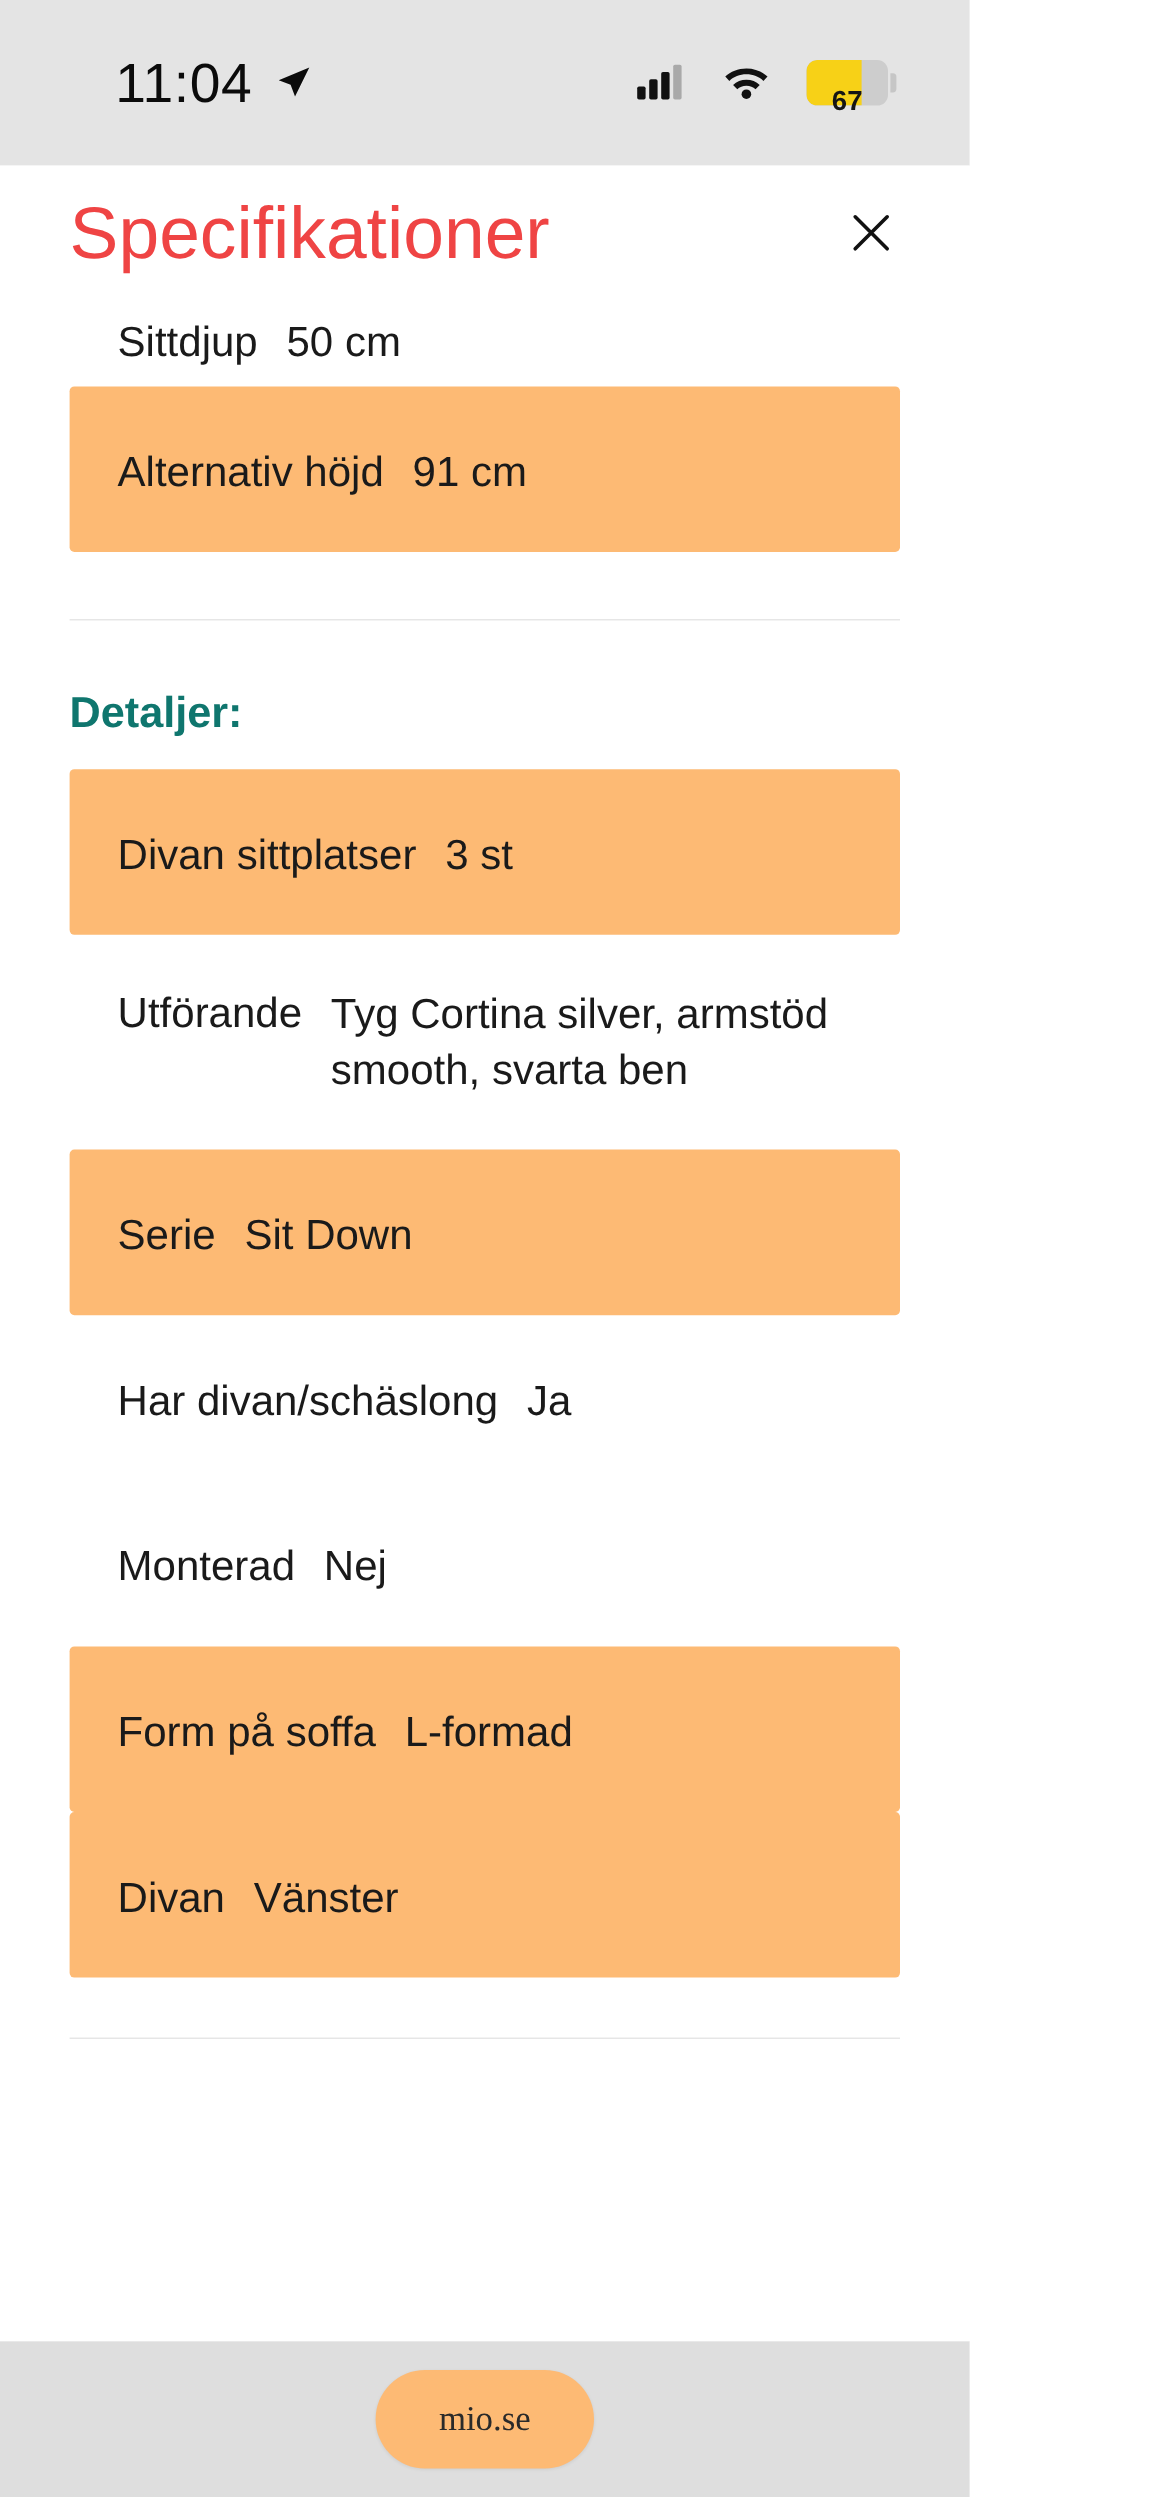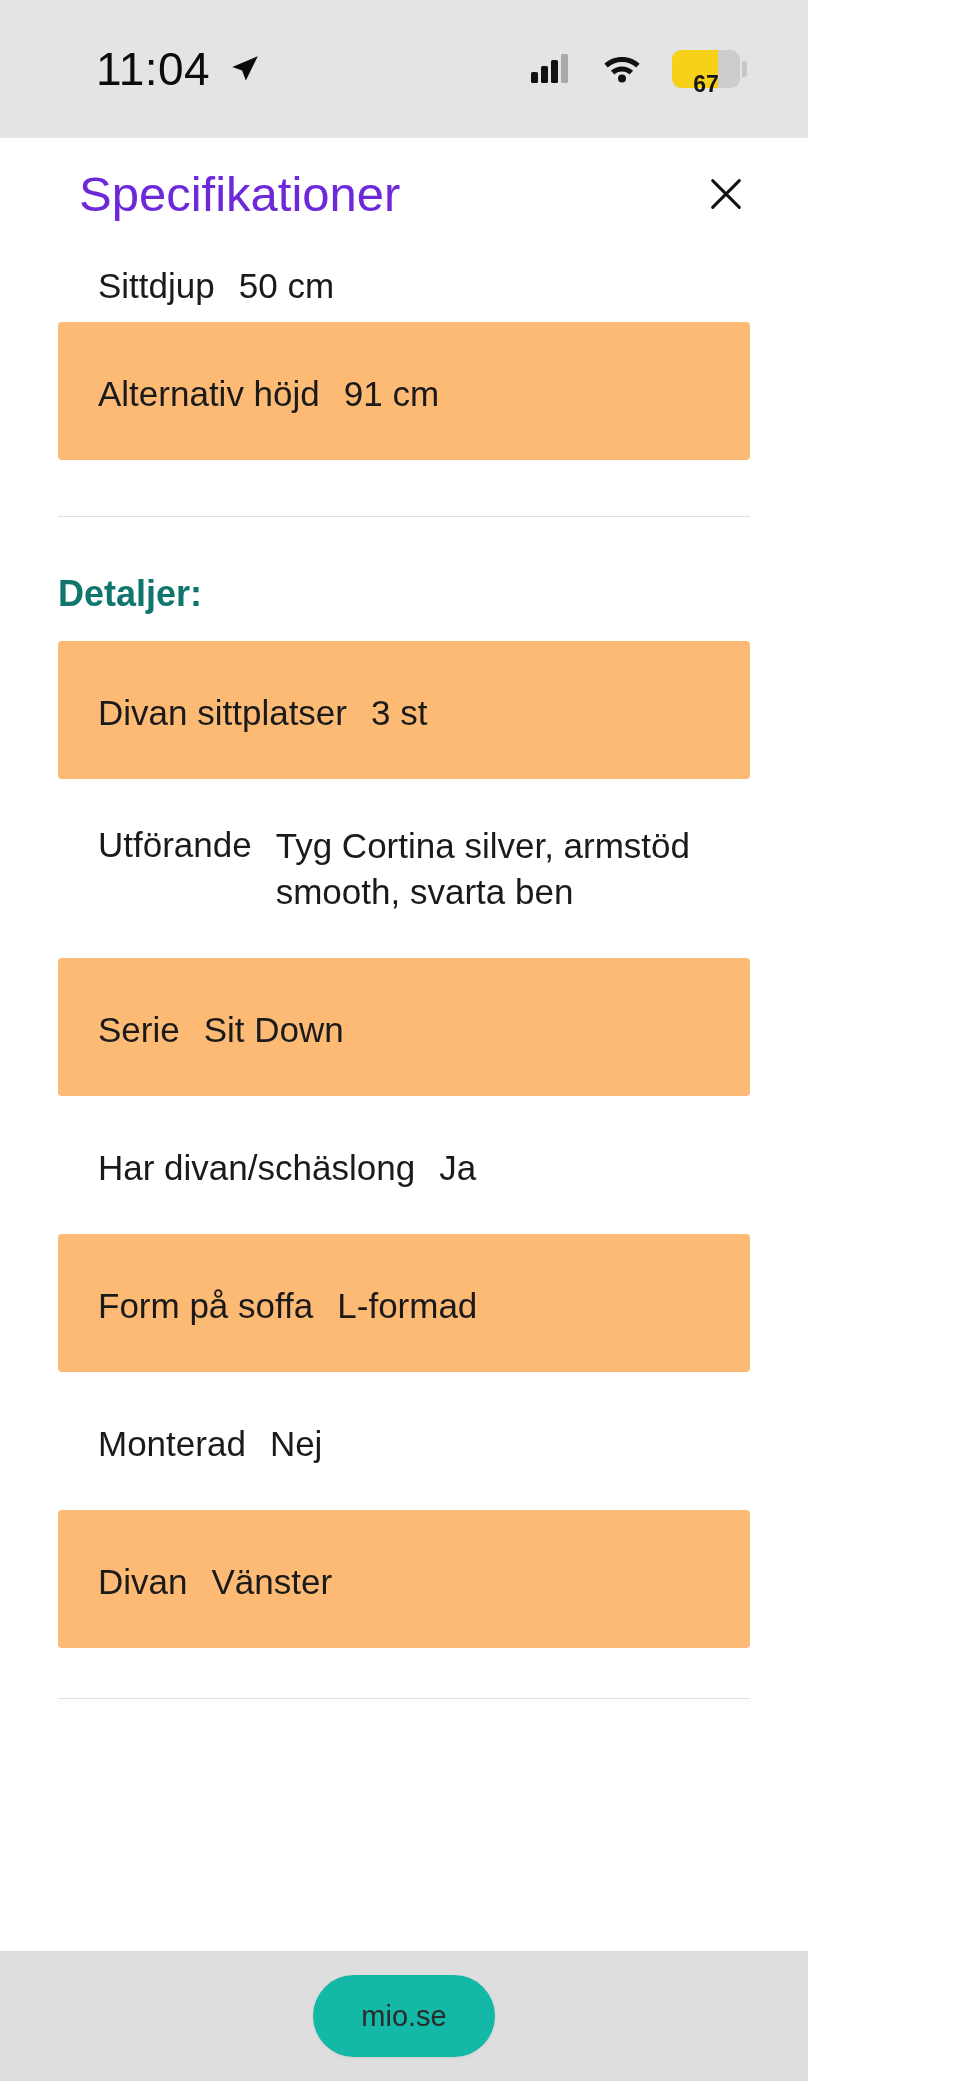--- a/index.html
+++ b/index.html
@@ -88,23 +88,22 @@
   .sheet-header {
     flex: 0 0 auto;
     height: 112px;
     display: flex;
     align-items: center;
     justify-content: space-between;
     padding: 0 54px 0 58px;
     background: #ffffff;
   }
   .sheet-title {
-    font-size: 49px;
-    color: #6d28d9;
-    margin-left: 21px;
+    font-size: 61px;
+    color: #ef4444;
   }
   .close-btn {
     width: 56px;
     height: 56px;
     display: flex;
     align-items: center;
     justify-content: center;
     cursor: pointer;
   }
 
@@ -165,31 +164,32 @@
   
   .browser-bar {
     flex: 0 0 auto;
     height: 130px;
     background: #dedede;
     display: flex;
     align-items: center;
     justify-content: center;
   }
   .url-pill {
-    background: #14b8a6;
+    background: #fdba74;
     border-radius: 46px;
     height: 82px;
     min-width: 182px;
     padding: 0 44px;
     display: flex;
     align-items: center;
     justify-content: center;
     font-size: 29px;
     color: #2a2a2a;
     box-shadow: 0 1px 3px rgba(0,0,0,0.08);
+    font-family: Liberation Serif, serif;
   }
 </style>
 </head>
 <body>
 
 <div class="screen">
 
   <div class="statusbar">
     <div class="status-left">
       <div class="clock">11:04</div>
@@ -263,31 +263,31 @@
     <div class="spec-row shaded">
       <div class="label">Serie</div>
       <div class="value">Sit Down</div>
     </div>
 
     <div class="spec-row">
       <div class="label">Har divan/schäslong</div>
       <div class="value">Ja</div>
     </div>
 
-    <div class="spec-row shaded">
-      <div class="label">Form på soffa</div>
-      <div class="value">L-formad</div>
-    </div>
-
     <div class="spec-row">
       <div class="label">Monterad</div>
       <div class="value">Nej</div>
     </div>
 
     <div class="spec-row shaded">
+      <div class="label">Form på soffa</div>
+      <div class="value">L-formad</div>
+    </div>
+
+    <div class="spec-row shaded">
       <div class="label">Divan</div>
       <div class="value">Vänster</div>
     </div>
 
     <div class="bottom-divider"></div>
   </div>
 
   <div class="browser-bar">
     <div class="url-pill">
       <span>mio.se</span>

